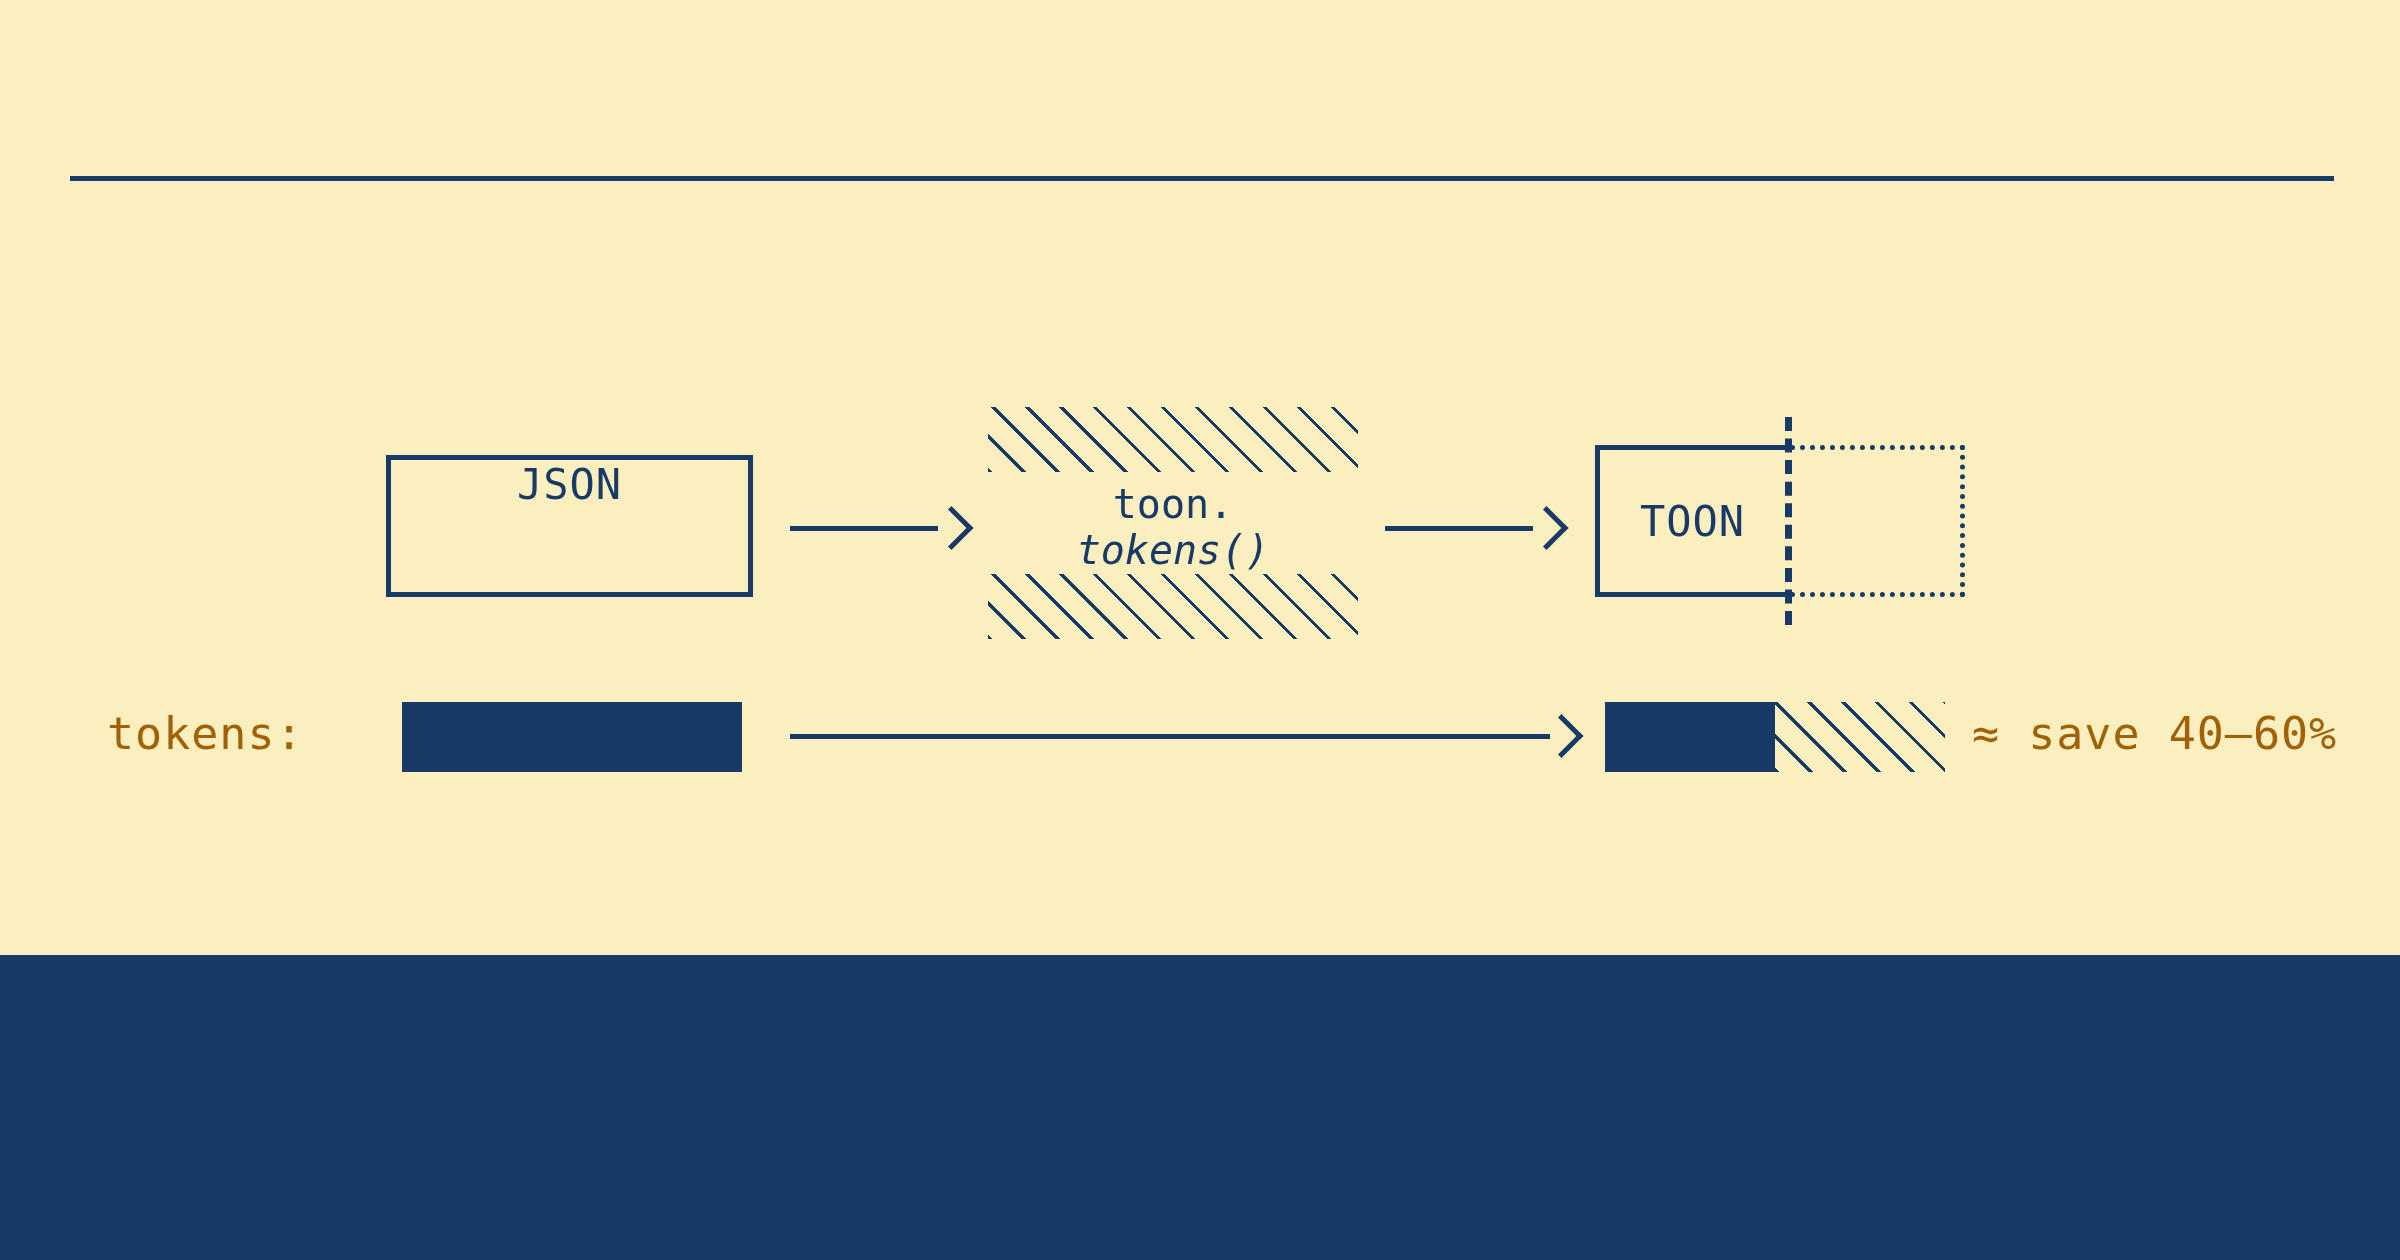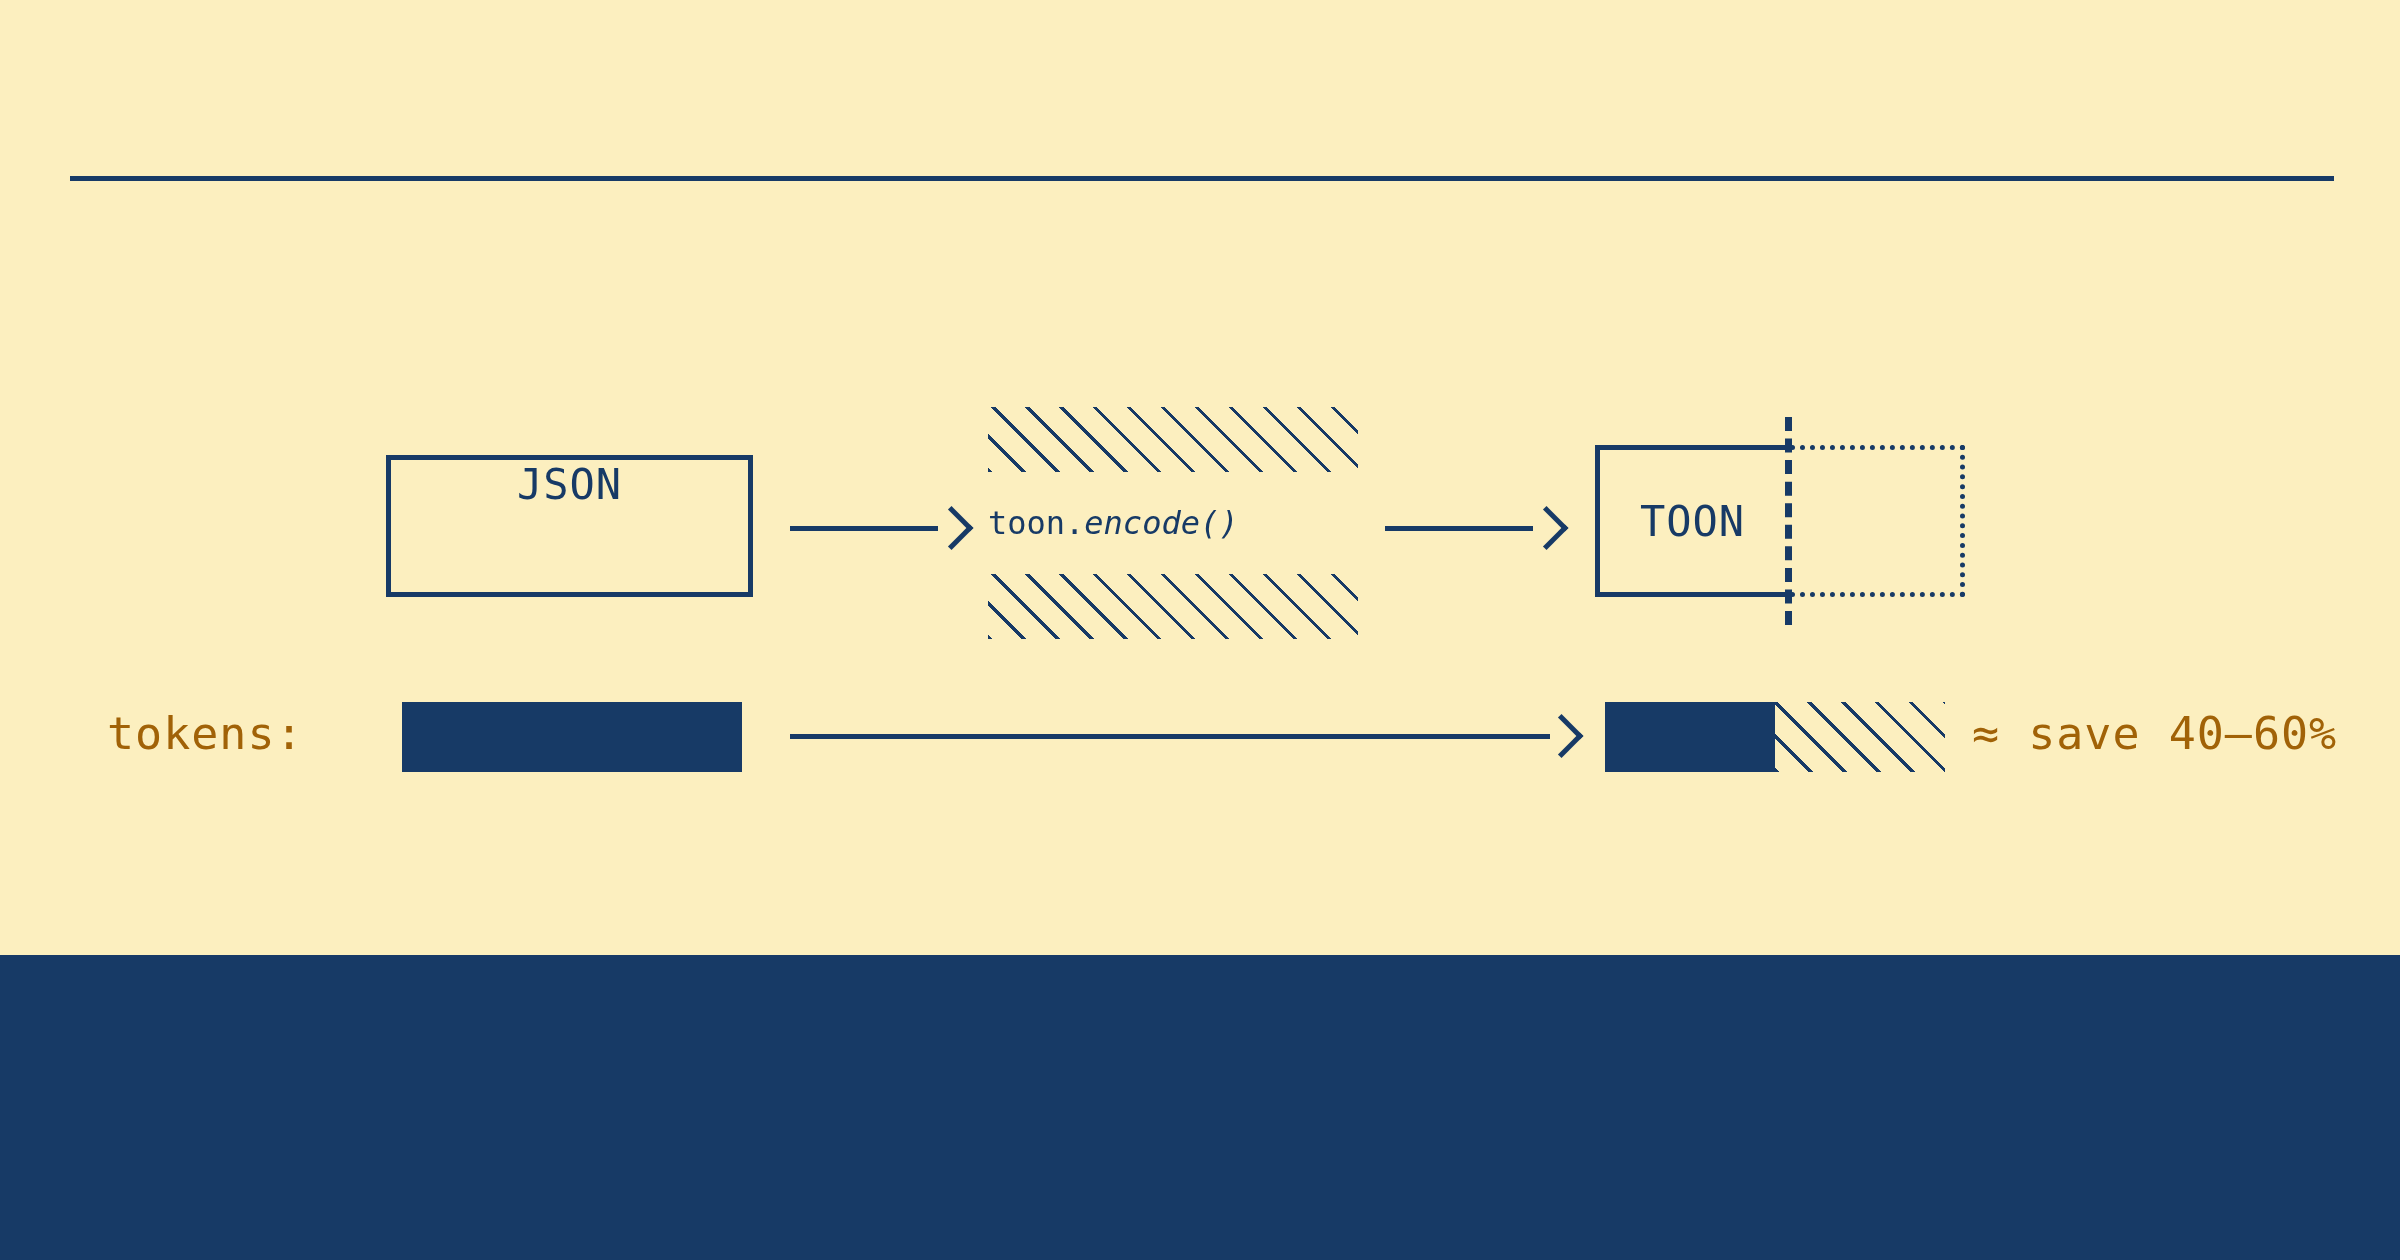--- a/index.html
+++ b/index.html
@@ -118,24 +118,25 @@
   #hatch-top { top: 0px; }
   #hatch-bottom { top: 167px; }
   #encode-label {
     position: absolute;
     left: 0;
     top: 66px;
     width: 370px;
     height: 100px;
     display: flex;
     align-items: center;
-    justify-content: flex-start;
-    font-size: 32px;
-    color: #173A66;
-    white-space: nowrap;
+    justify-content: flex-end;
+    font-size: 40px;
+    color: #173A66;
+    white-space: nowrap;
+    flex-direction: column;
   }
   #encode-label .mono-reg { font-style: normal; }
   #encode-label .mono-ital { font-style: italic; }
 
   
   #toon-group {
     position: absolute;
     left: 1595px;
     top: 445px;
     width: 370px;
@@ -267,21 +268,21 @@
 
   <div class="arrow" id="arrow-1">
     <span class="arrow-line"></span>
     <span class="arrow-head"></span>
   </div>
 
   <div id="encode-wrap">
     <div class="hatch" id="hatch-top"></div>
     <div id="encode-label">
       <span class="mono-reg">toon.</span>
-        <span class="mono-ital">encode()</span>
+        <span class="mono-ital">tokens()</span>
     </div>
     <div class="hatch" id="hatch-bottom"></div>
   </div>
 
   <div class="arrow" id="arrow-2">
     <span class="arrow-line"></span>
     <span class="arrow-head"></span>
   </div>
 
   <div id="toon-group">

